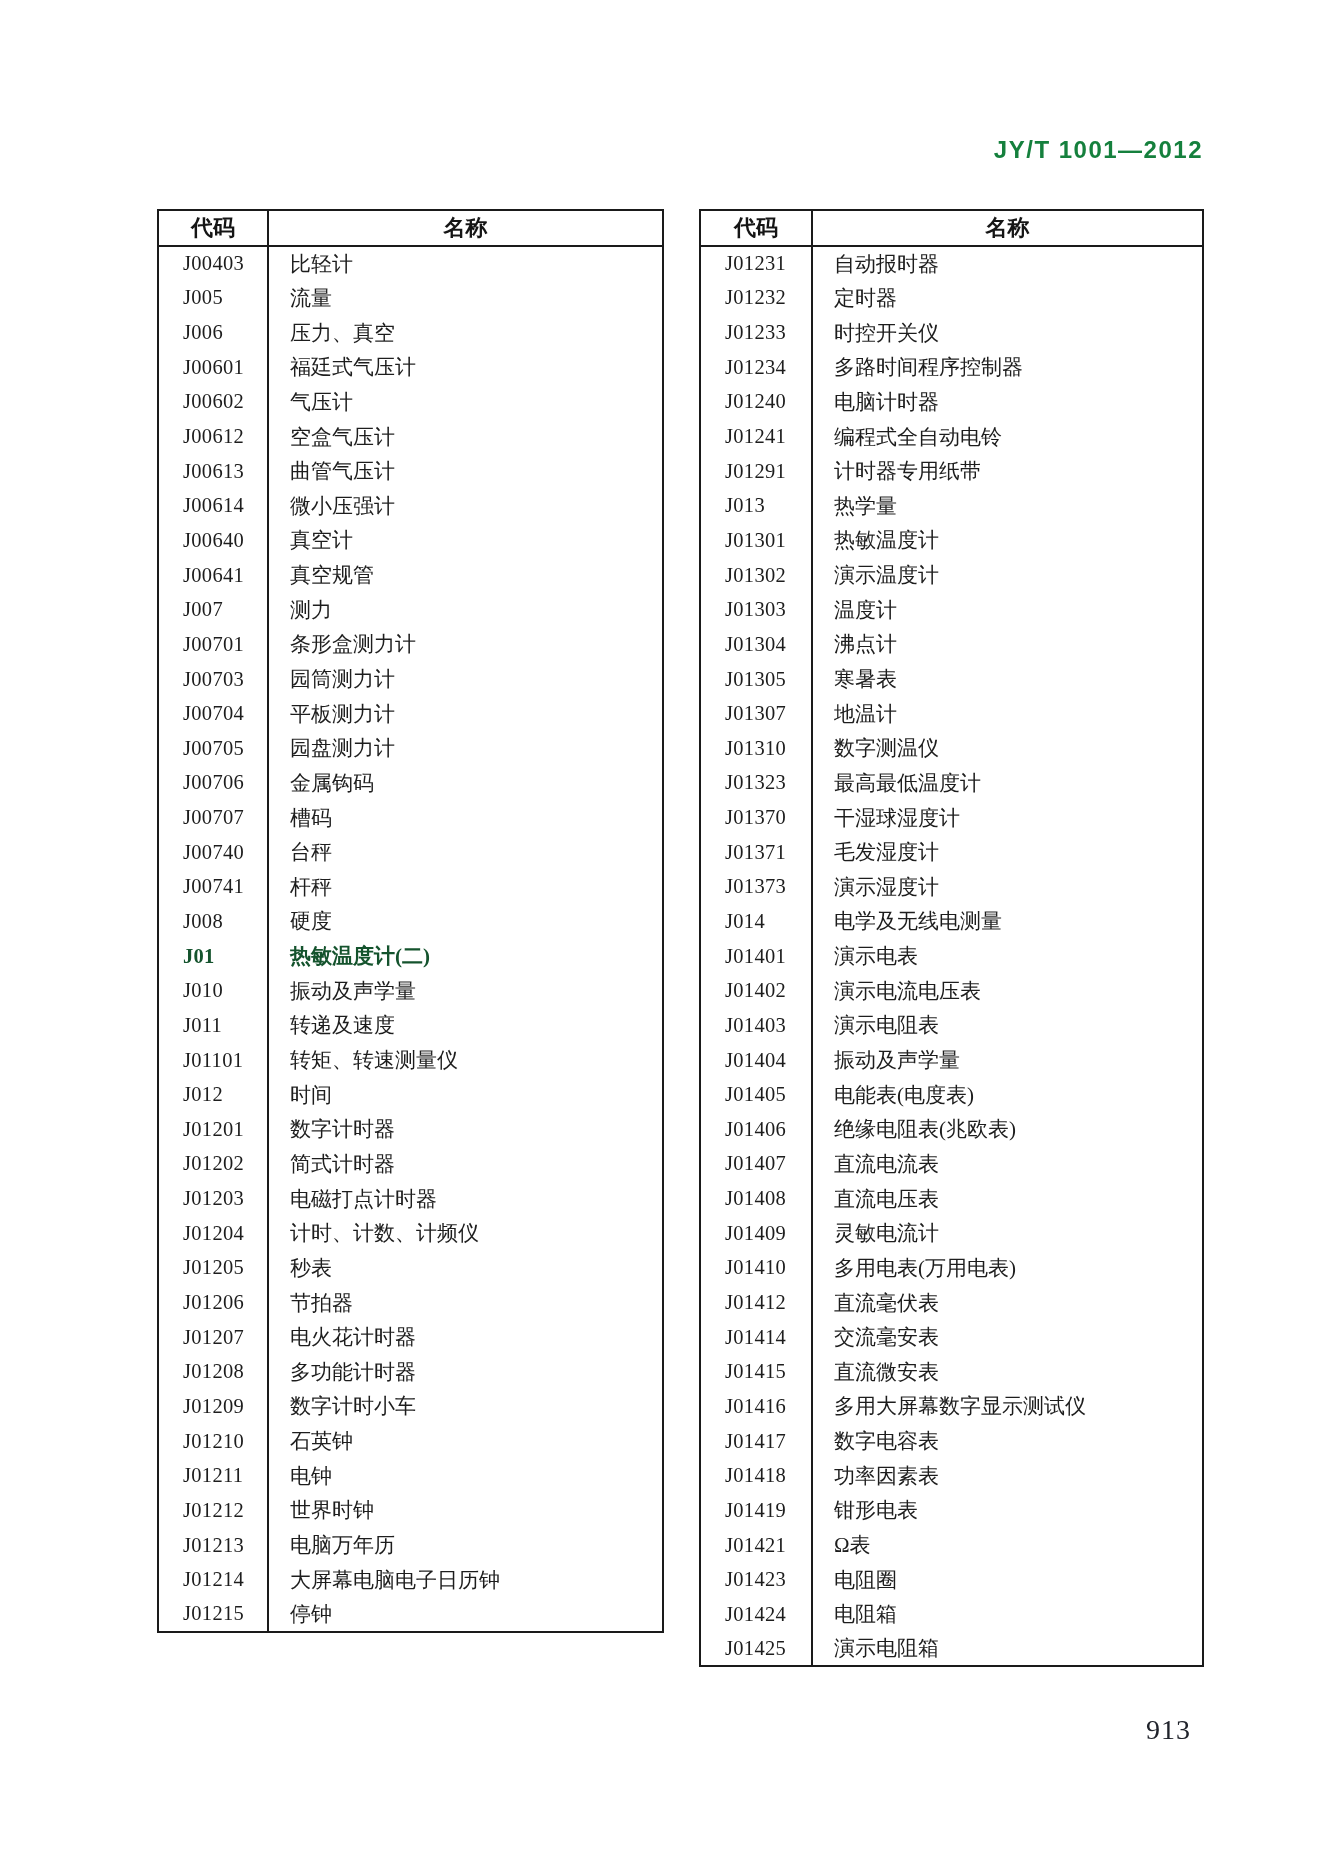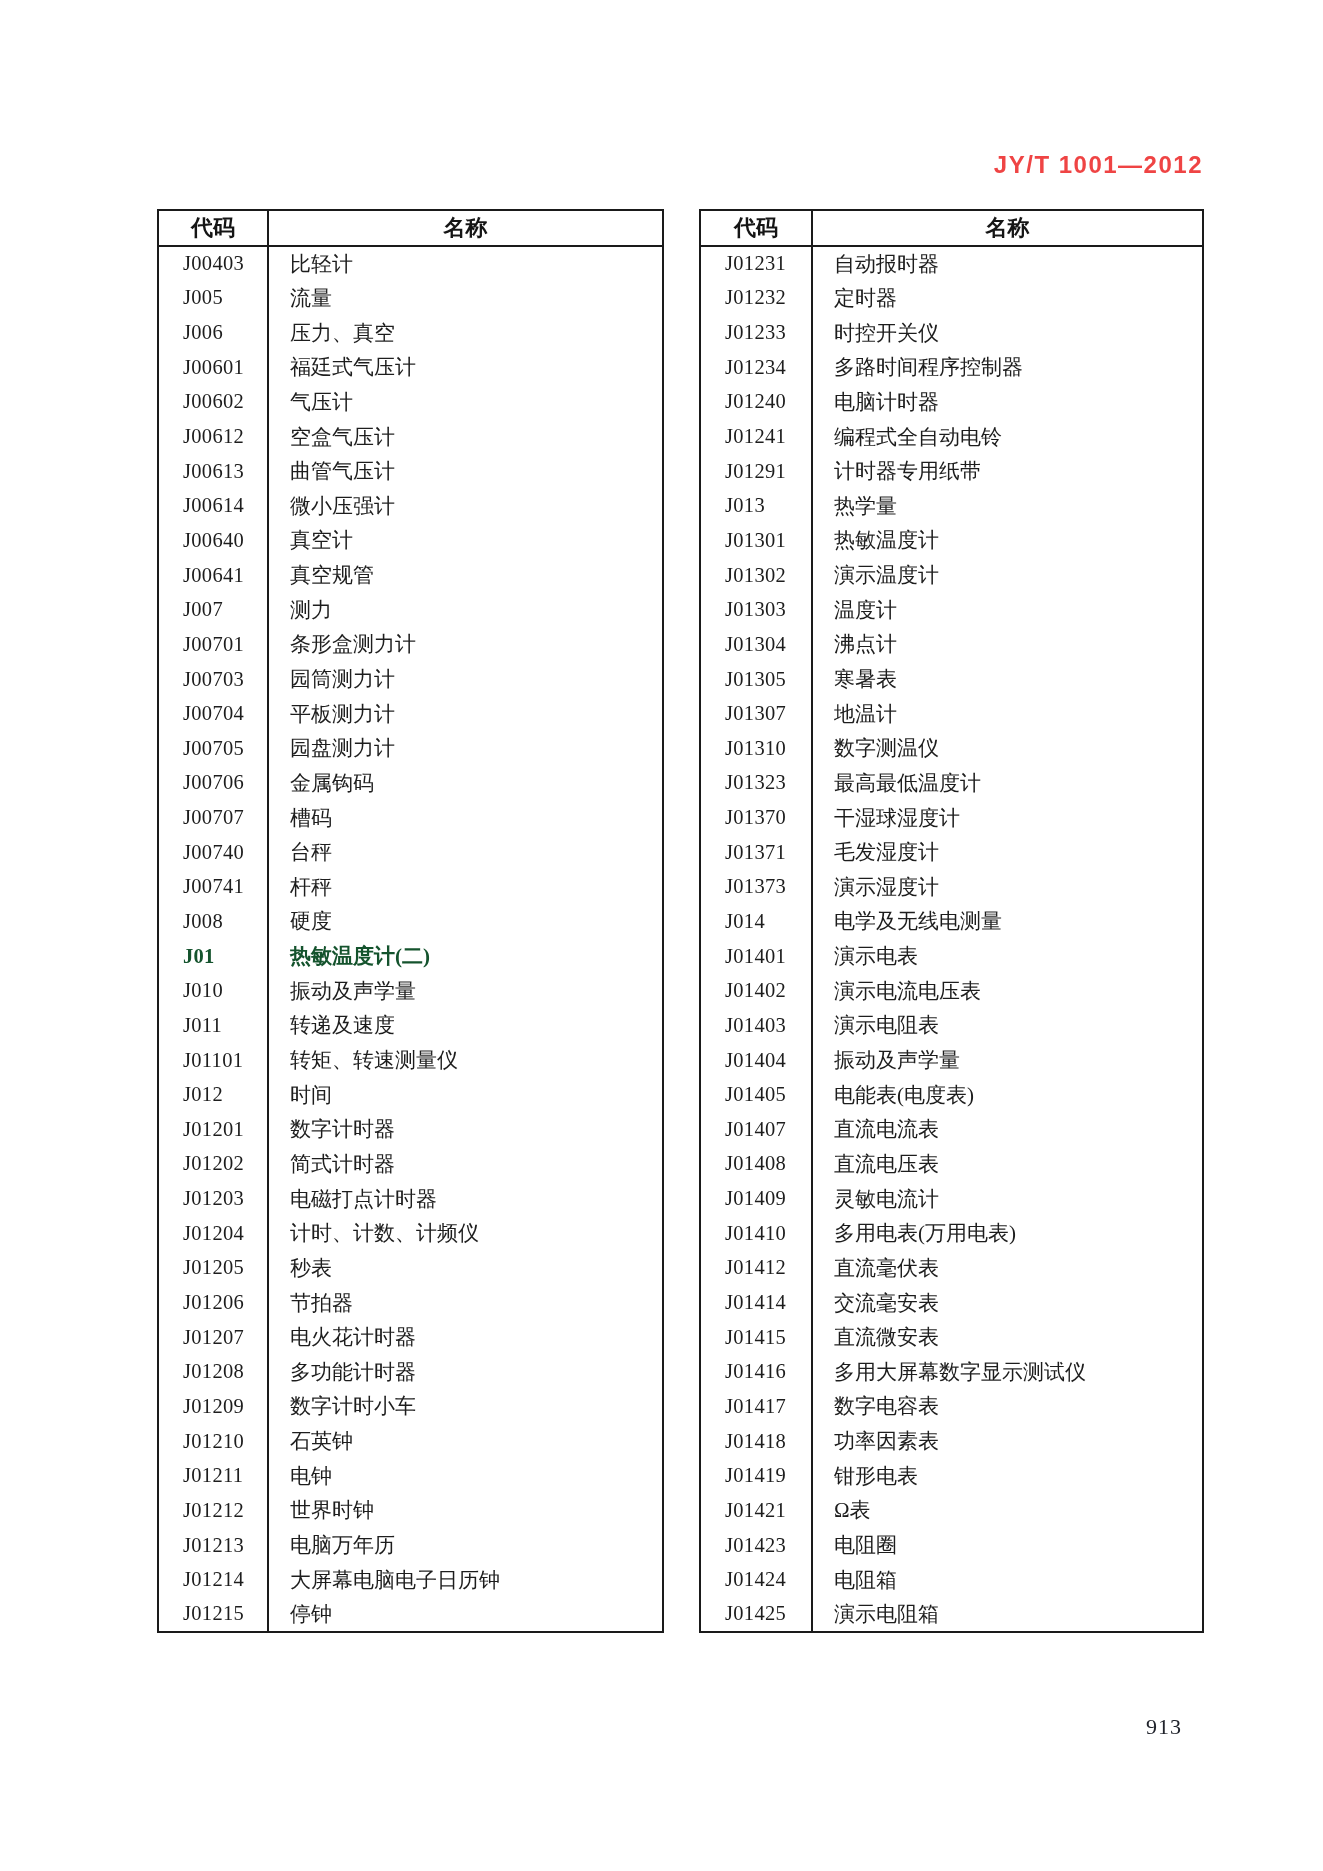--- a/index.html
+++ b/index.html
@@ -8,27 +8,27 @@
     position:relative;
     width:1323px;
     height:1871px;
     background:#ffffff;
     font-family:"Liberation Serif","DejaVu Serif",serif;
     color:#1d1d1d;
     overflow:hidden;
   }
   .std-number {
     position:absolute;
-    top:151px;
+    top:136px;
     right:120px;
     font-family:"Liberation Sans","DejaVu Sans",sans-serif;
     font-weight:bold;
     font-size:24px;
     letter-spacing:1.5px;
-    color:#ef4444;
+    color:#15803d;
     white-space:nowrap;
   }
   table.code-table {
     position:absolute;
     top:209px;
     border-collapse:collapse;
     table-layout:fixed;
     background:#ffffff;
     border:2px solid #1a1a1a;
   }
@@ -65,21 +65,21 @@
     padding-left:21px;
   }
   tr.bold-row td {
     font-weight:bold;
     color:#14532d;
   }
   .page-no {
     position:absolute;
     top:1714px;
     left:1146px;
-    font-size:22px;
+    font-size:28px;
     color:#20232b;
     letter-spacing:1px;
   }
 </style>
 </head>
 <body>
 
 <div class="page">
 
   <div class="std-number">JY/T 1001—2012</div>
@@ -365,20 +365,24 @@
         </tr>
         <tr>
           <td class="code">J01404</td>
           <td class="name">振动及声学量</td>
         </tr>
         <tr>
           <td class="code">J01405</td>
           <td class="name">电能表(电度表)</td>
         </tr>
         <tr>
+          <td class="code">J01406</td>
+          <td class="name">绝缘电阻表(兆欧表)</td>
+        </tr>
+        <tr>
           <td class="code">J01407</td>
           <td class="name">直流电流表</td>
         </tr>
         <tr>
           <td class="code">J01408</td>
           <td class="name">直流电压表</td>
         </tr>
         <tr>
           <td class="code">J01409</td>
           <td class="name">灵敏电流计</td>

